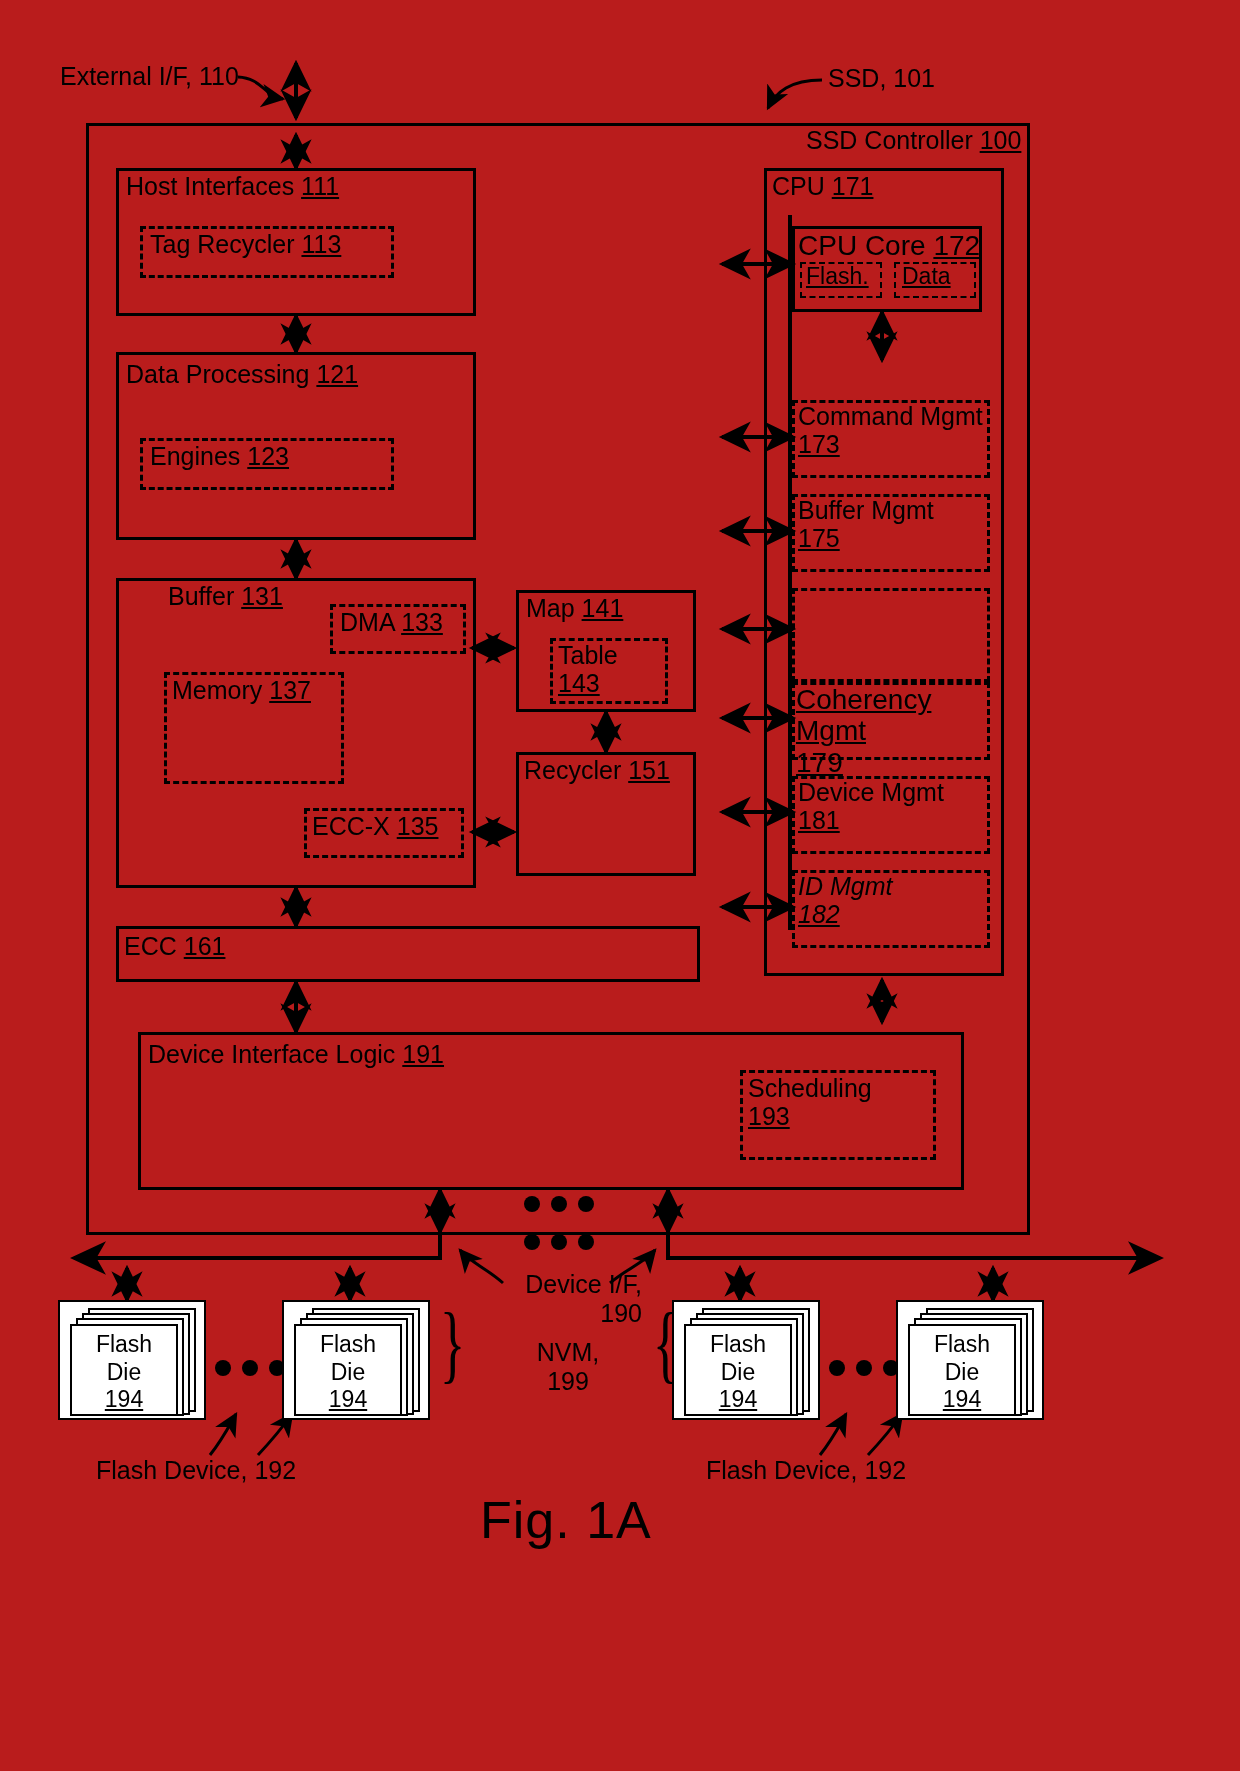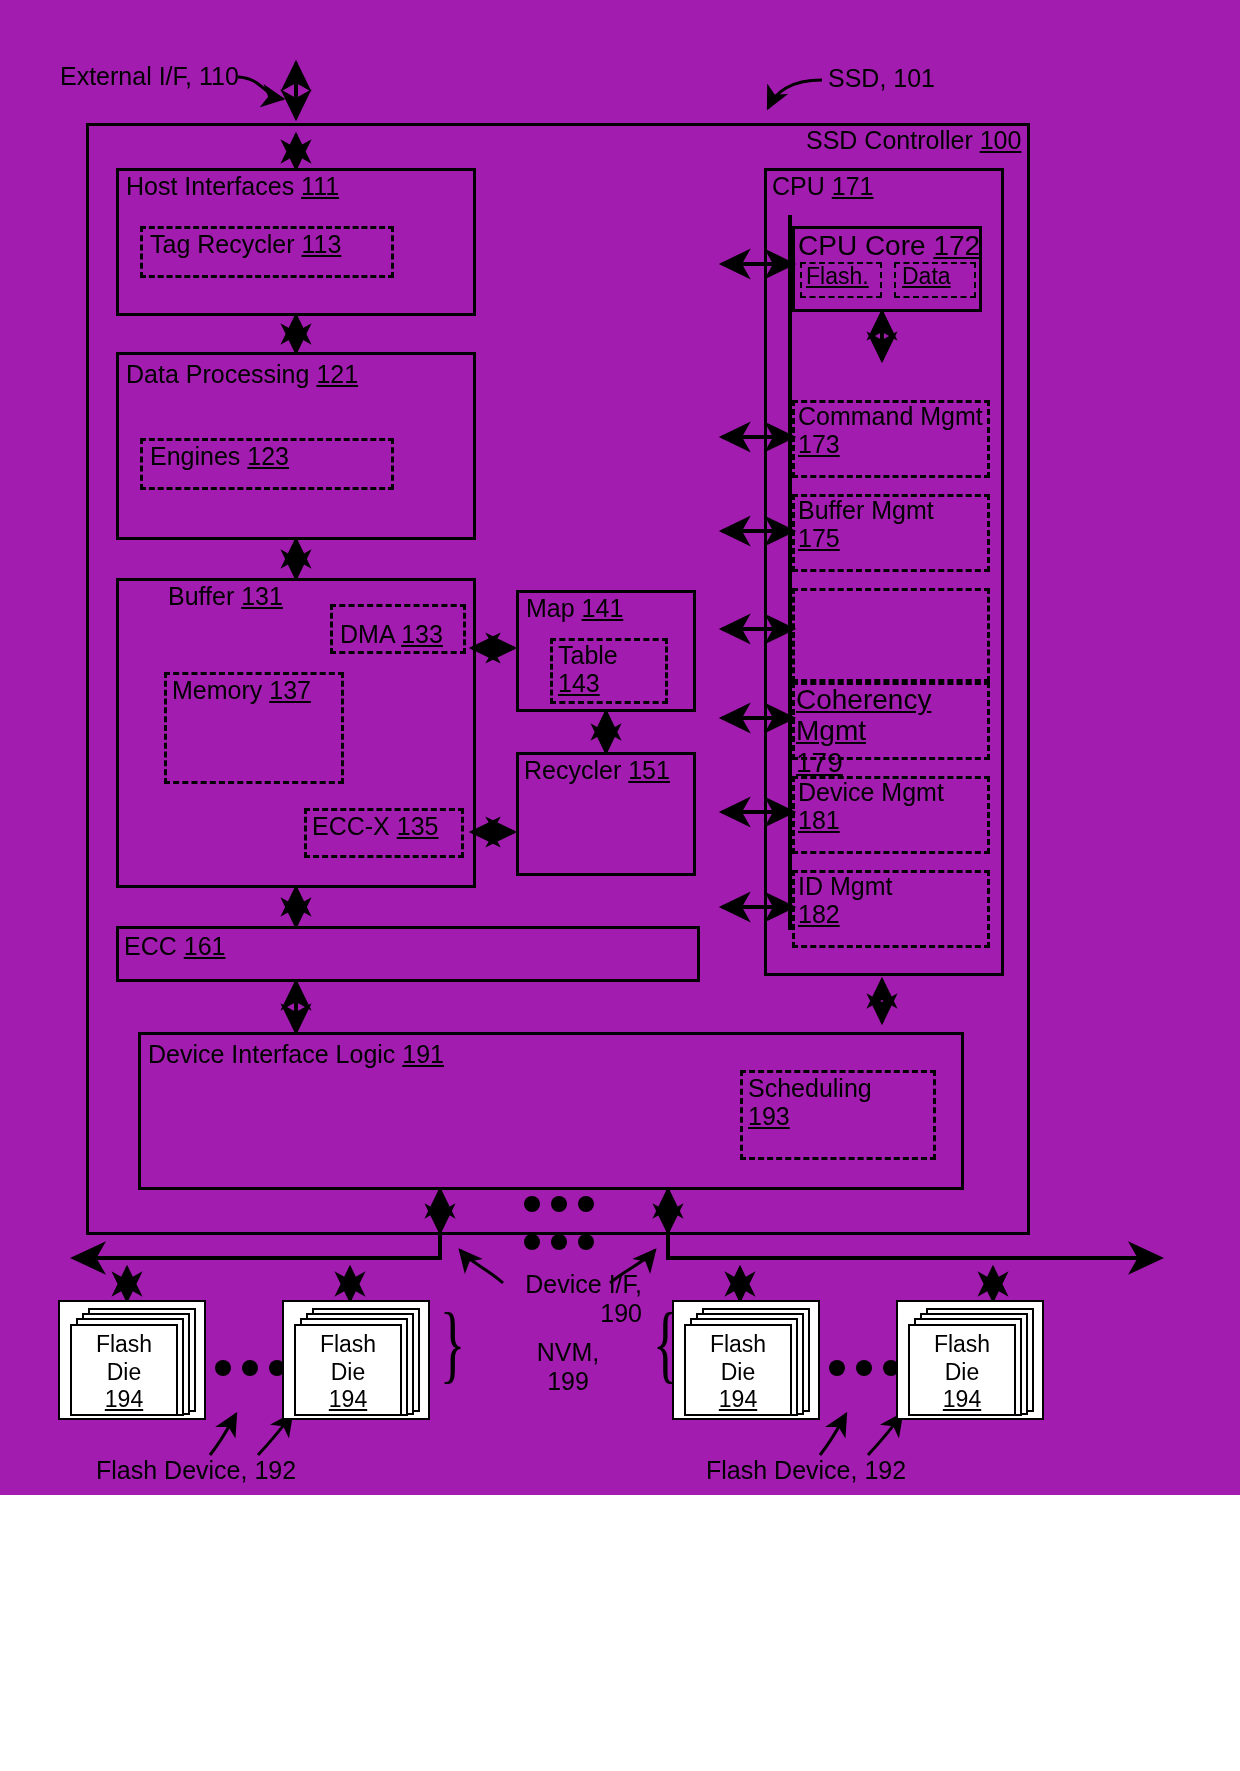--- a/index.html
+++ b/index.html
@@ -7,22 +7,22 @@
     padding: 0;
     background: #ffffff;
   }
   body {
     font-family: "Liberation Sans", sans-serif;
     color: #000000;
   }
   #page {
     position: relative;
     width: 1240px;
-    height: 1495px;
-    background: #a21caf;
+    height: 1771px;
+    background: #b91c1c;
     overflow: hidden;
   }
   .box {
     position: absolute;
     border: 3px solid #000;
     background: transparent;
     box-sizing: border-box;
   }
   .dbox {
     position: absolute;
@@ -224,21 +224,21 @@
   <div class="dbox" style="left:140px; top:438px; width:254px; height:52px;"></div>
   <div class="lbl" style="left:150px; top:442px;">
     <span>Engines </span><span class="u">123</span>
   </div>
 
   <div class="box" style="left:116px; top:578px; width:360px; height:310px;"></div>
   <div class="lbl" style="left:124px; top:582px;margin-left:44px;">
     <span>Buffer </span><span class="u">131</span>
   </div>
   <div class="dbox" style="left:330px; top:604px; width:136px; height:50px;"></div>
-  <div class="lbl" style="left:340px; top:608px;margin-top:12px;">
+  <div class="lbl" style="left:340px; top:608px;">
     <span>DMA </span><span class="u">133</span>
   </div>
   <div class="dbox" style="left:164px; top:672px; width:180px; height:112px;"></div>
   <div class="lbl" style="left:172px; top:676px;">
     <span>Memory </span><span class="u">137</span>
   </div>
   <div class="dbox" style="left:304px; top:808px; width:160px; height:50px;"></div>
   <div class="lbl" style="left:312px; top:812px;">
     <span>ECC-X </span><span class="u">135</span>
   </div>
@@ -301,21 +301,21 @@
   <div class="lbl wrap" style="left:796px; top:684px; width:196px; font-size:28px;text-decoration:underline;">
     <span>Coherency Mgmt</span><br><span class="u">179</span>
   </div>
 
   <div class="dbox" style="left:792px; top:776px; width:198px; height:78px;"></div>
   <div class="lbl wrap" style="left:798px; top:778px; width:194px;">
     <span>Device Mgmt</span><br><span class="u">181</span>
   </div>
 
   <div class="dbox" style="left:792px; top:870px; width:198px; height:78px;"></div>
-  <div class="lbl wrap" style="left:798px; top:872px; width:194px;">
+  <div class="lbl wrap" style="left:798px; top:872px; width:194px;font-style:italic;">
     <span>ID Mgmt</span><br><span class="u">182</span>
   </div>
 
   <div class="dots" style="left:524px; top:1196px;">
     <div class="dot"></div>
     <div class="dot"></div>
     <div class="dot"></div>
   </div>
   <div class="dots" style="left:524px; top:1234px;">
     <div class="dot"></div>

